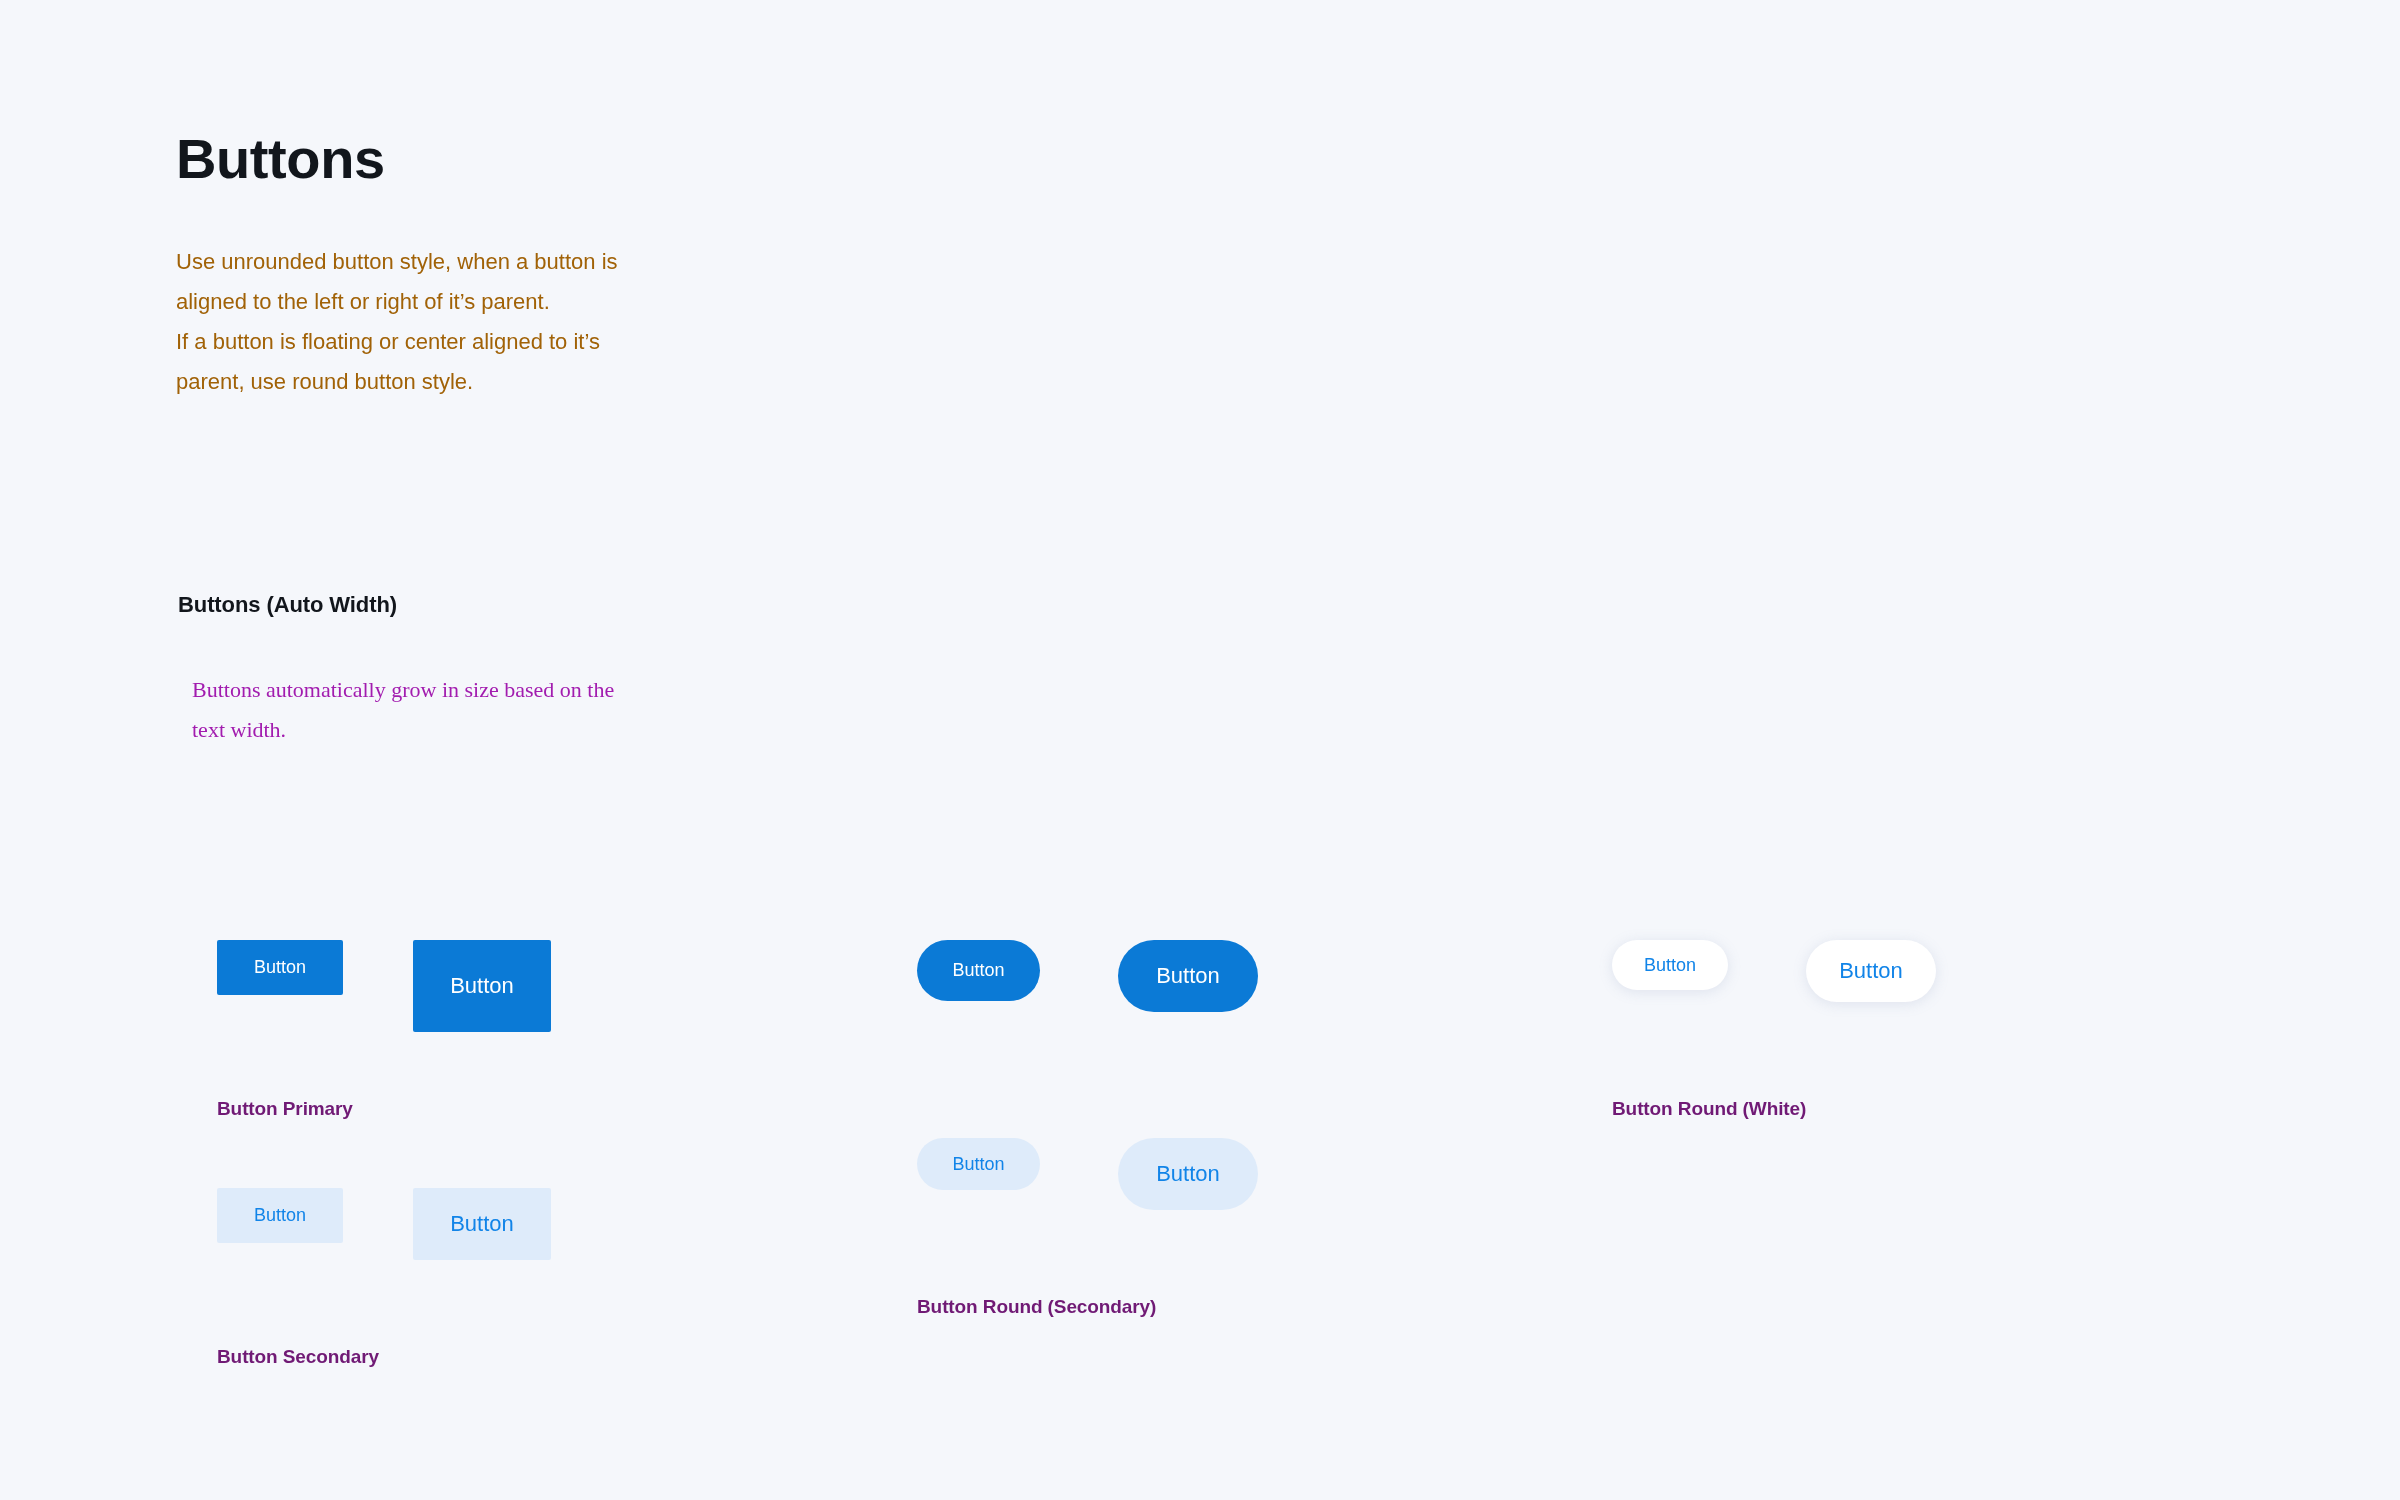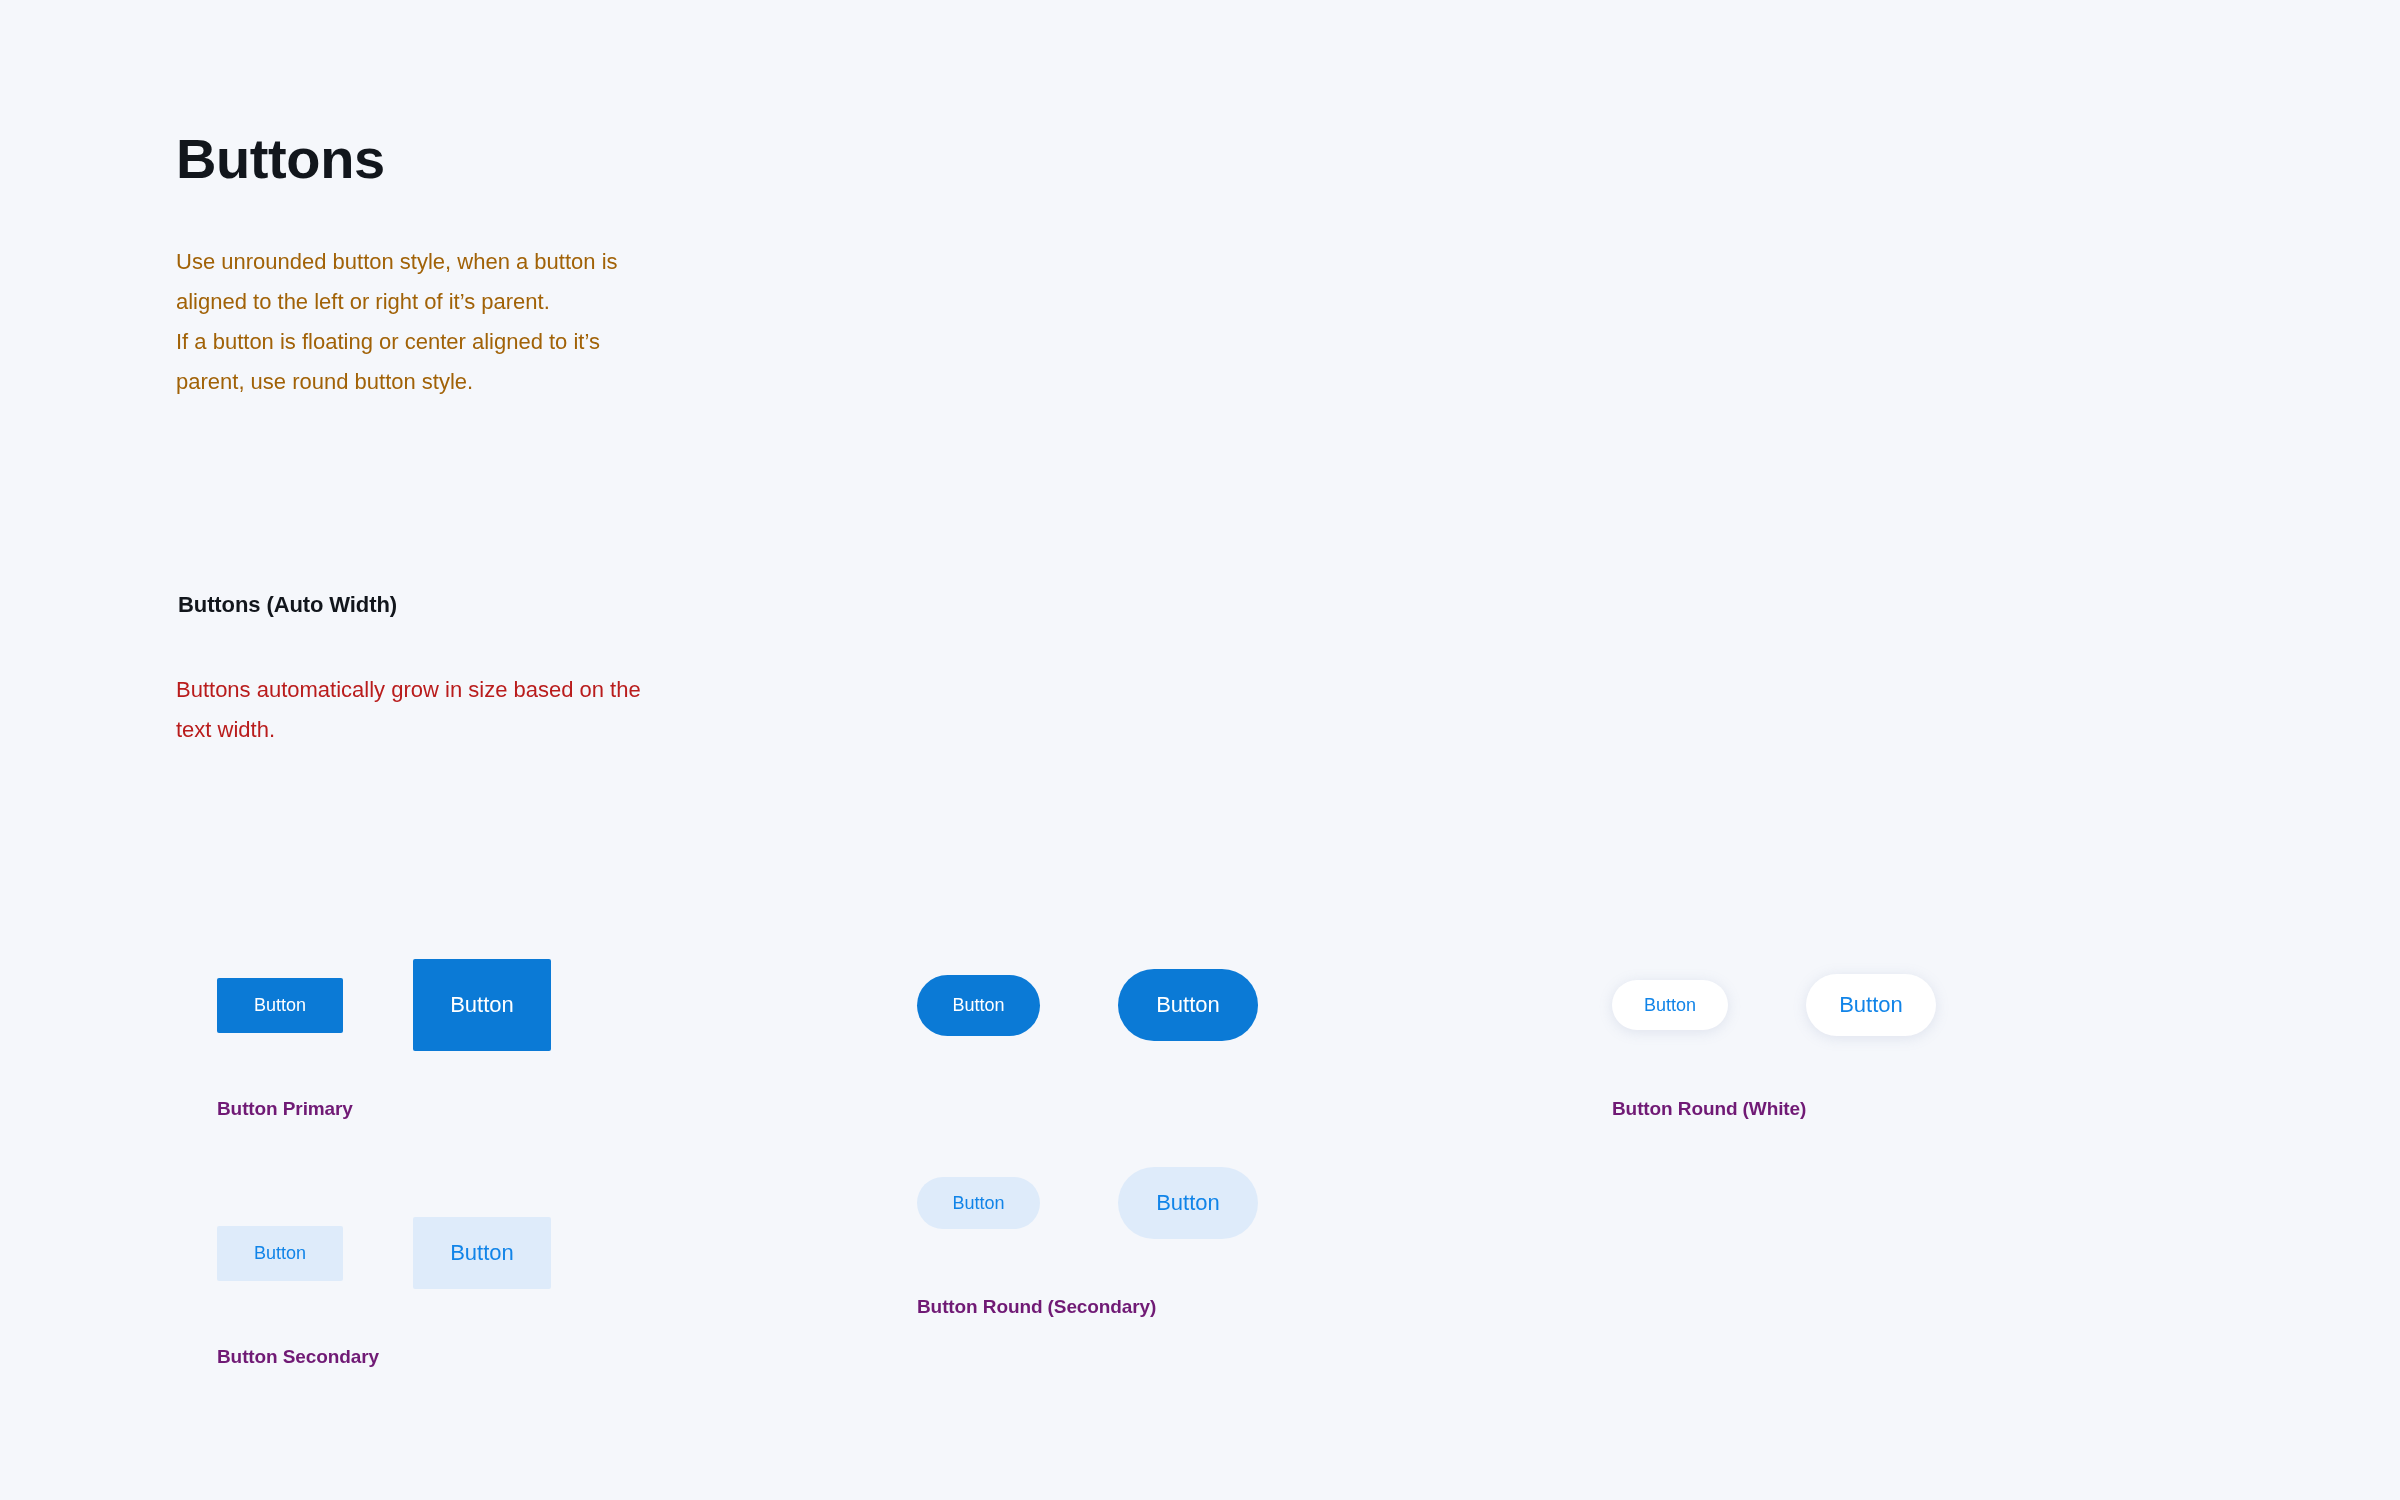--- a/index.html
+++ b/index.html
@@ -51,27 +51,28 @@
   .subsection-title {
     font-size: 22px;
     font-weight: 700;
     letter-spacing: -0.1px;
     margin: 12px 0 52px 2px;
     color: #12161c;
   }
   .subsection-para {
     font-size: 22px;
     line-height: 40px;
-    color: #b91c1c;
-    margin: 0;
+    color: #a21caf;
+    margin: 16px;
+    font-family: Liberation Serif, serif;
   }
   .subsection-para .ln { display: block; }
   .specimen-row {
     display: flex;
-    align-items: center;
+    align-items: flex-start;
     height: 130px;
   }
   .gap-sm { width: 70px; flex: 0 0 70px; }
   .gap-md { width: 78px; flex: 0 0 78px; }
 
   .specimen-label {
     font-size: 19px;
     font-weight: 700;
     color: #701a75;
     letter-spacing: -0.1px;

